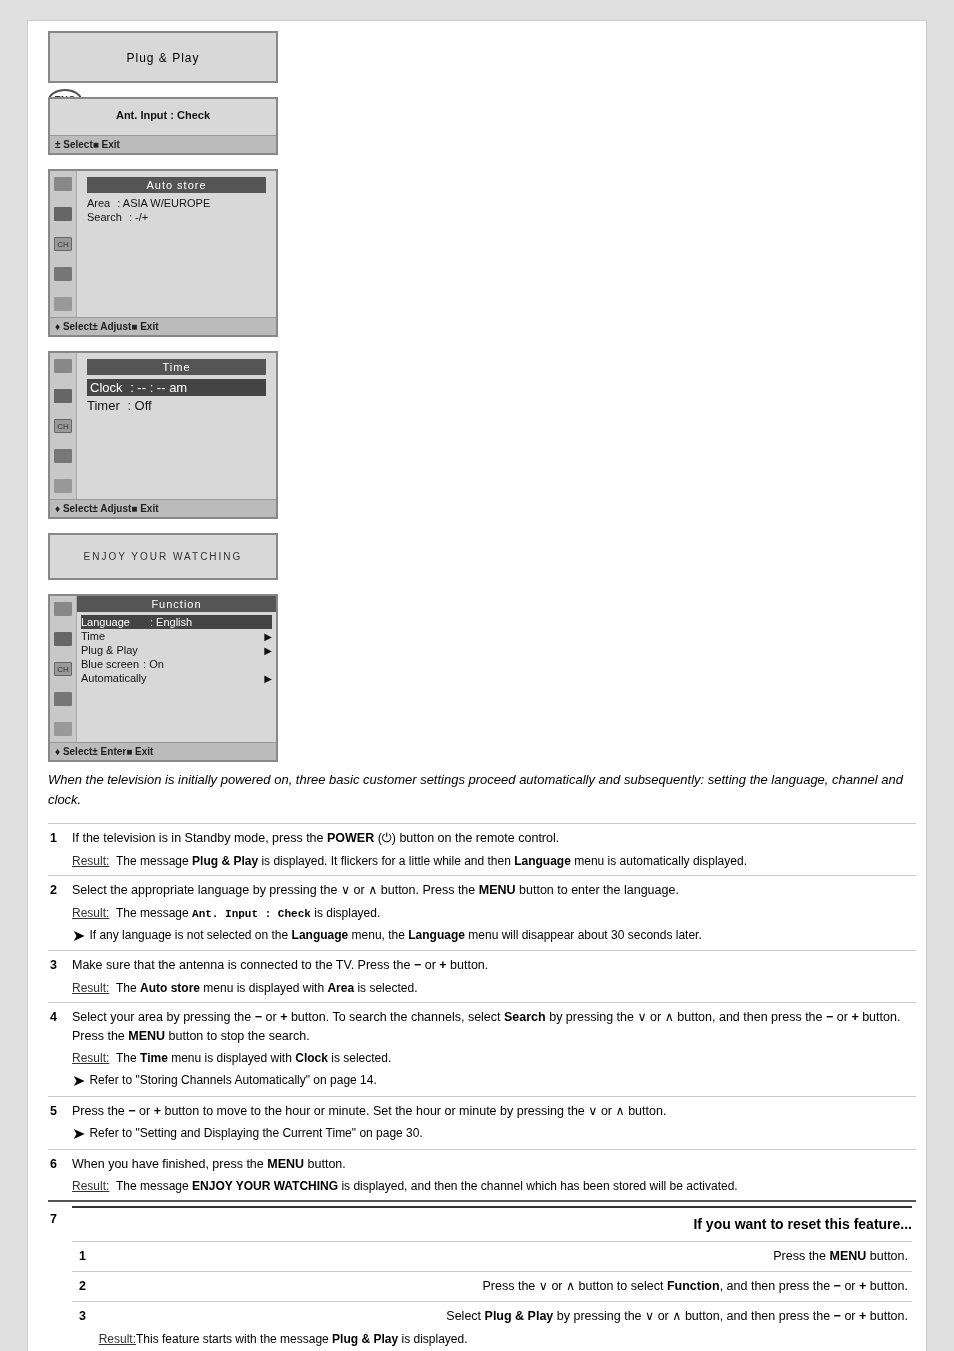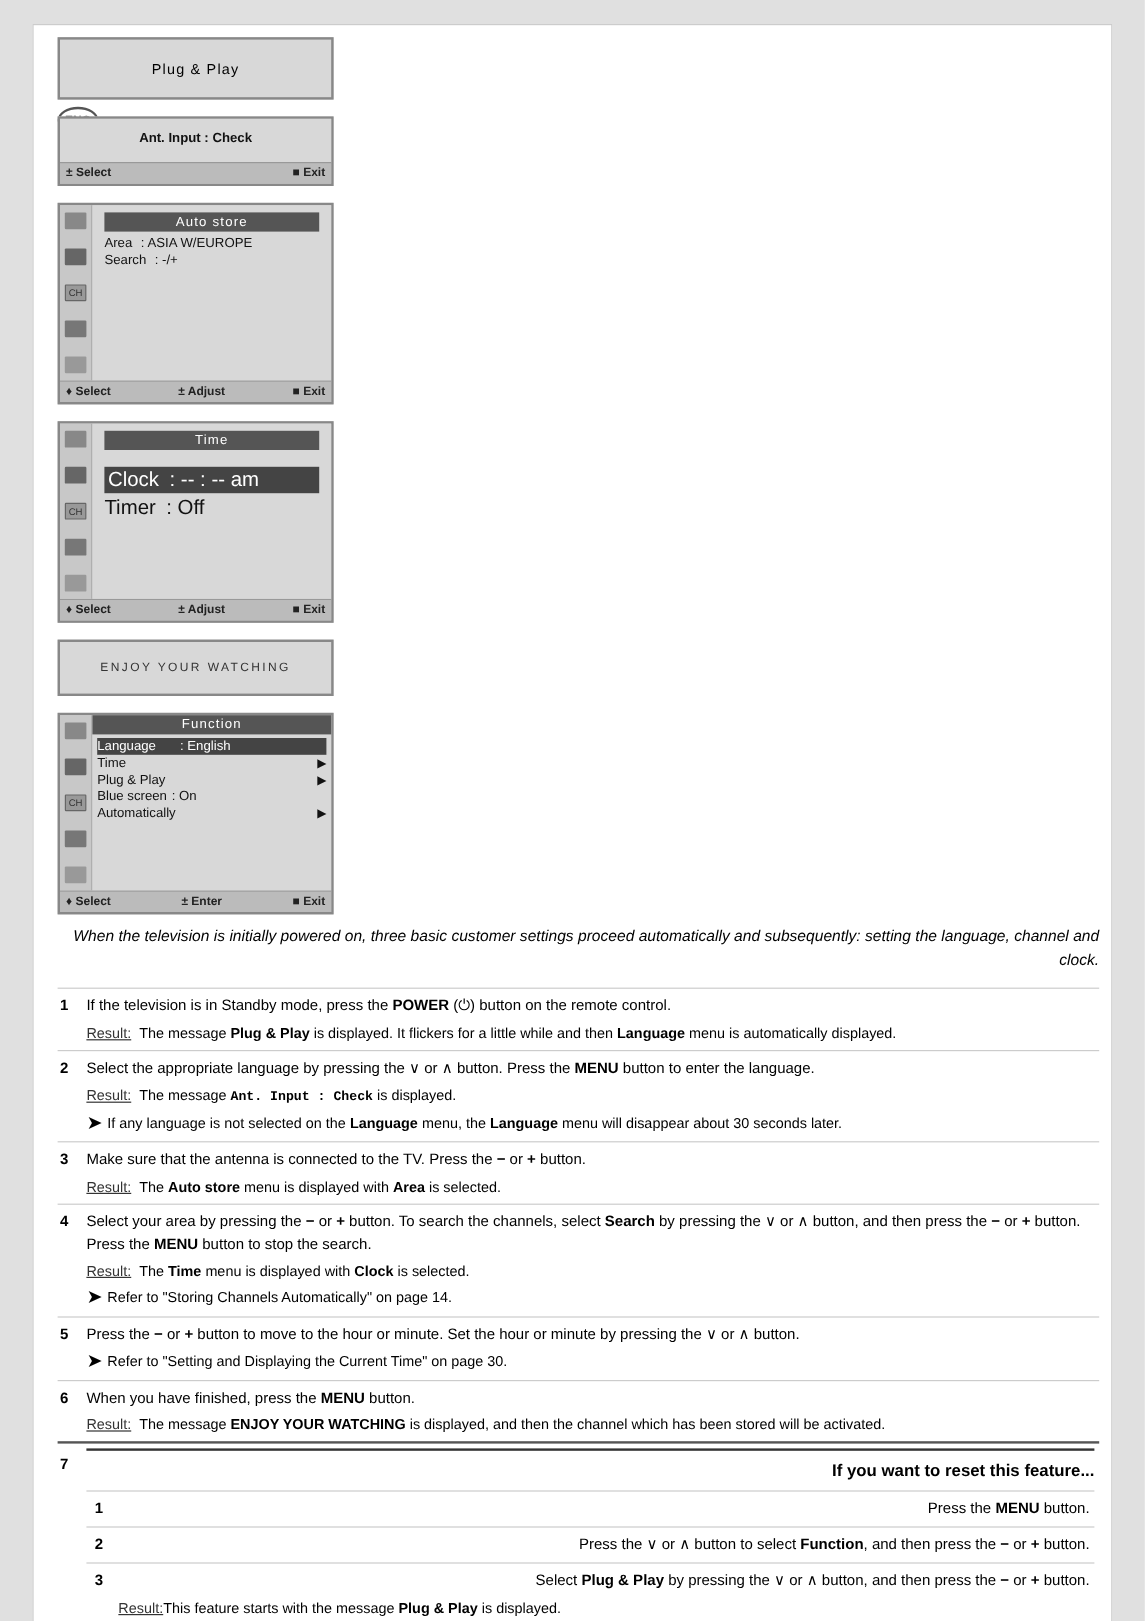--- a/index.html
+++ b/index.html
@@ -85,21 +85,21 @@
     }
     .screen-body {
       padding: 6px 10px;
       font-size: 11.5px;
       color: #111;
       background: #d8d8d8;
     }
     .screen-footer {
       background: #bbb;
       display: flex;
-      justify-content: space-between;
+      justify-content: flex-start;
       padding: 3px 5px;
       font-size: 10px;
       font-weight: bold;
       color: #222;
       border-top: 1px solid #999;
     }
     .side-icons {
       display: flex;
       flex-direction: column;
       gap: 16px;
@@ -139,21 +139,20 @@
       color: #333;
     }
 
     
     .intro-text {
       font-style: italic;
       font-size: 13px;
       line-height: 1.5;
       margin-bottom: 14px;
       padding: 8px 0 0 0;
-      text-align: right;
     }
     .steps-table {
       width: 100%;
       border-collapse: collapse;
     }
     .steps-table td {
       vertical-align: top;
       padding: 5px 4px 5px 2px;
       border-top: 1px solid #ccc;
       font-size: 12.5px;
@@ -296,21 +295,21 @@
         <div class="screen-row">
           <div class="side-icons">
             <div class="side-icon"></div>
             <div class="side-icon list"></div>
             <div class="side-icon ch">CH</div>
             <div class="side-icon" style="background:#777;"></div>
             <div class="side-icon" style="background:#999;"></div>
           </div>
           <div class="screen-body" style="flex:1;">
             <div class="screen-title">Time</div>
-            <div style="padding:4px 0 2px 0; font-size:17px;margin-top:10px;">
+            <div style="padding:4px 0 2px 0; font-size:13px;">
               <div style="background:#444; color:#fff; padding:1px 3px;">
                 <span>Clock</span>
                 <span style="margin-left:4px;">: -- : -- am</span>
               </div>
               <div style="margin-top:2px;">
                 <span>Timer</span>
                 <span style="margin-left:4px;">: Off</span>
               </div>
             </div>
           </div>

